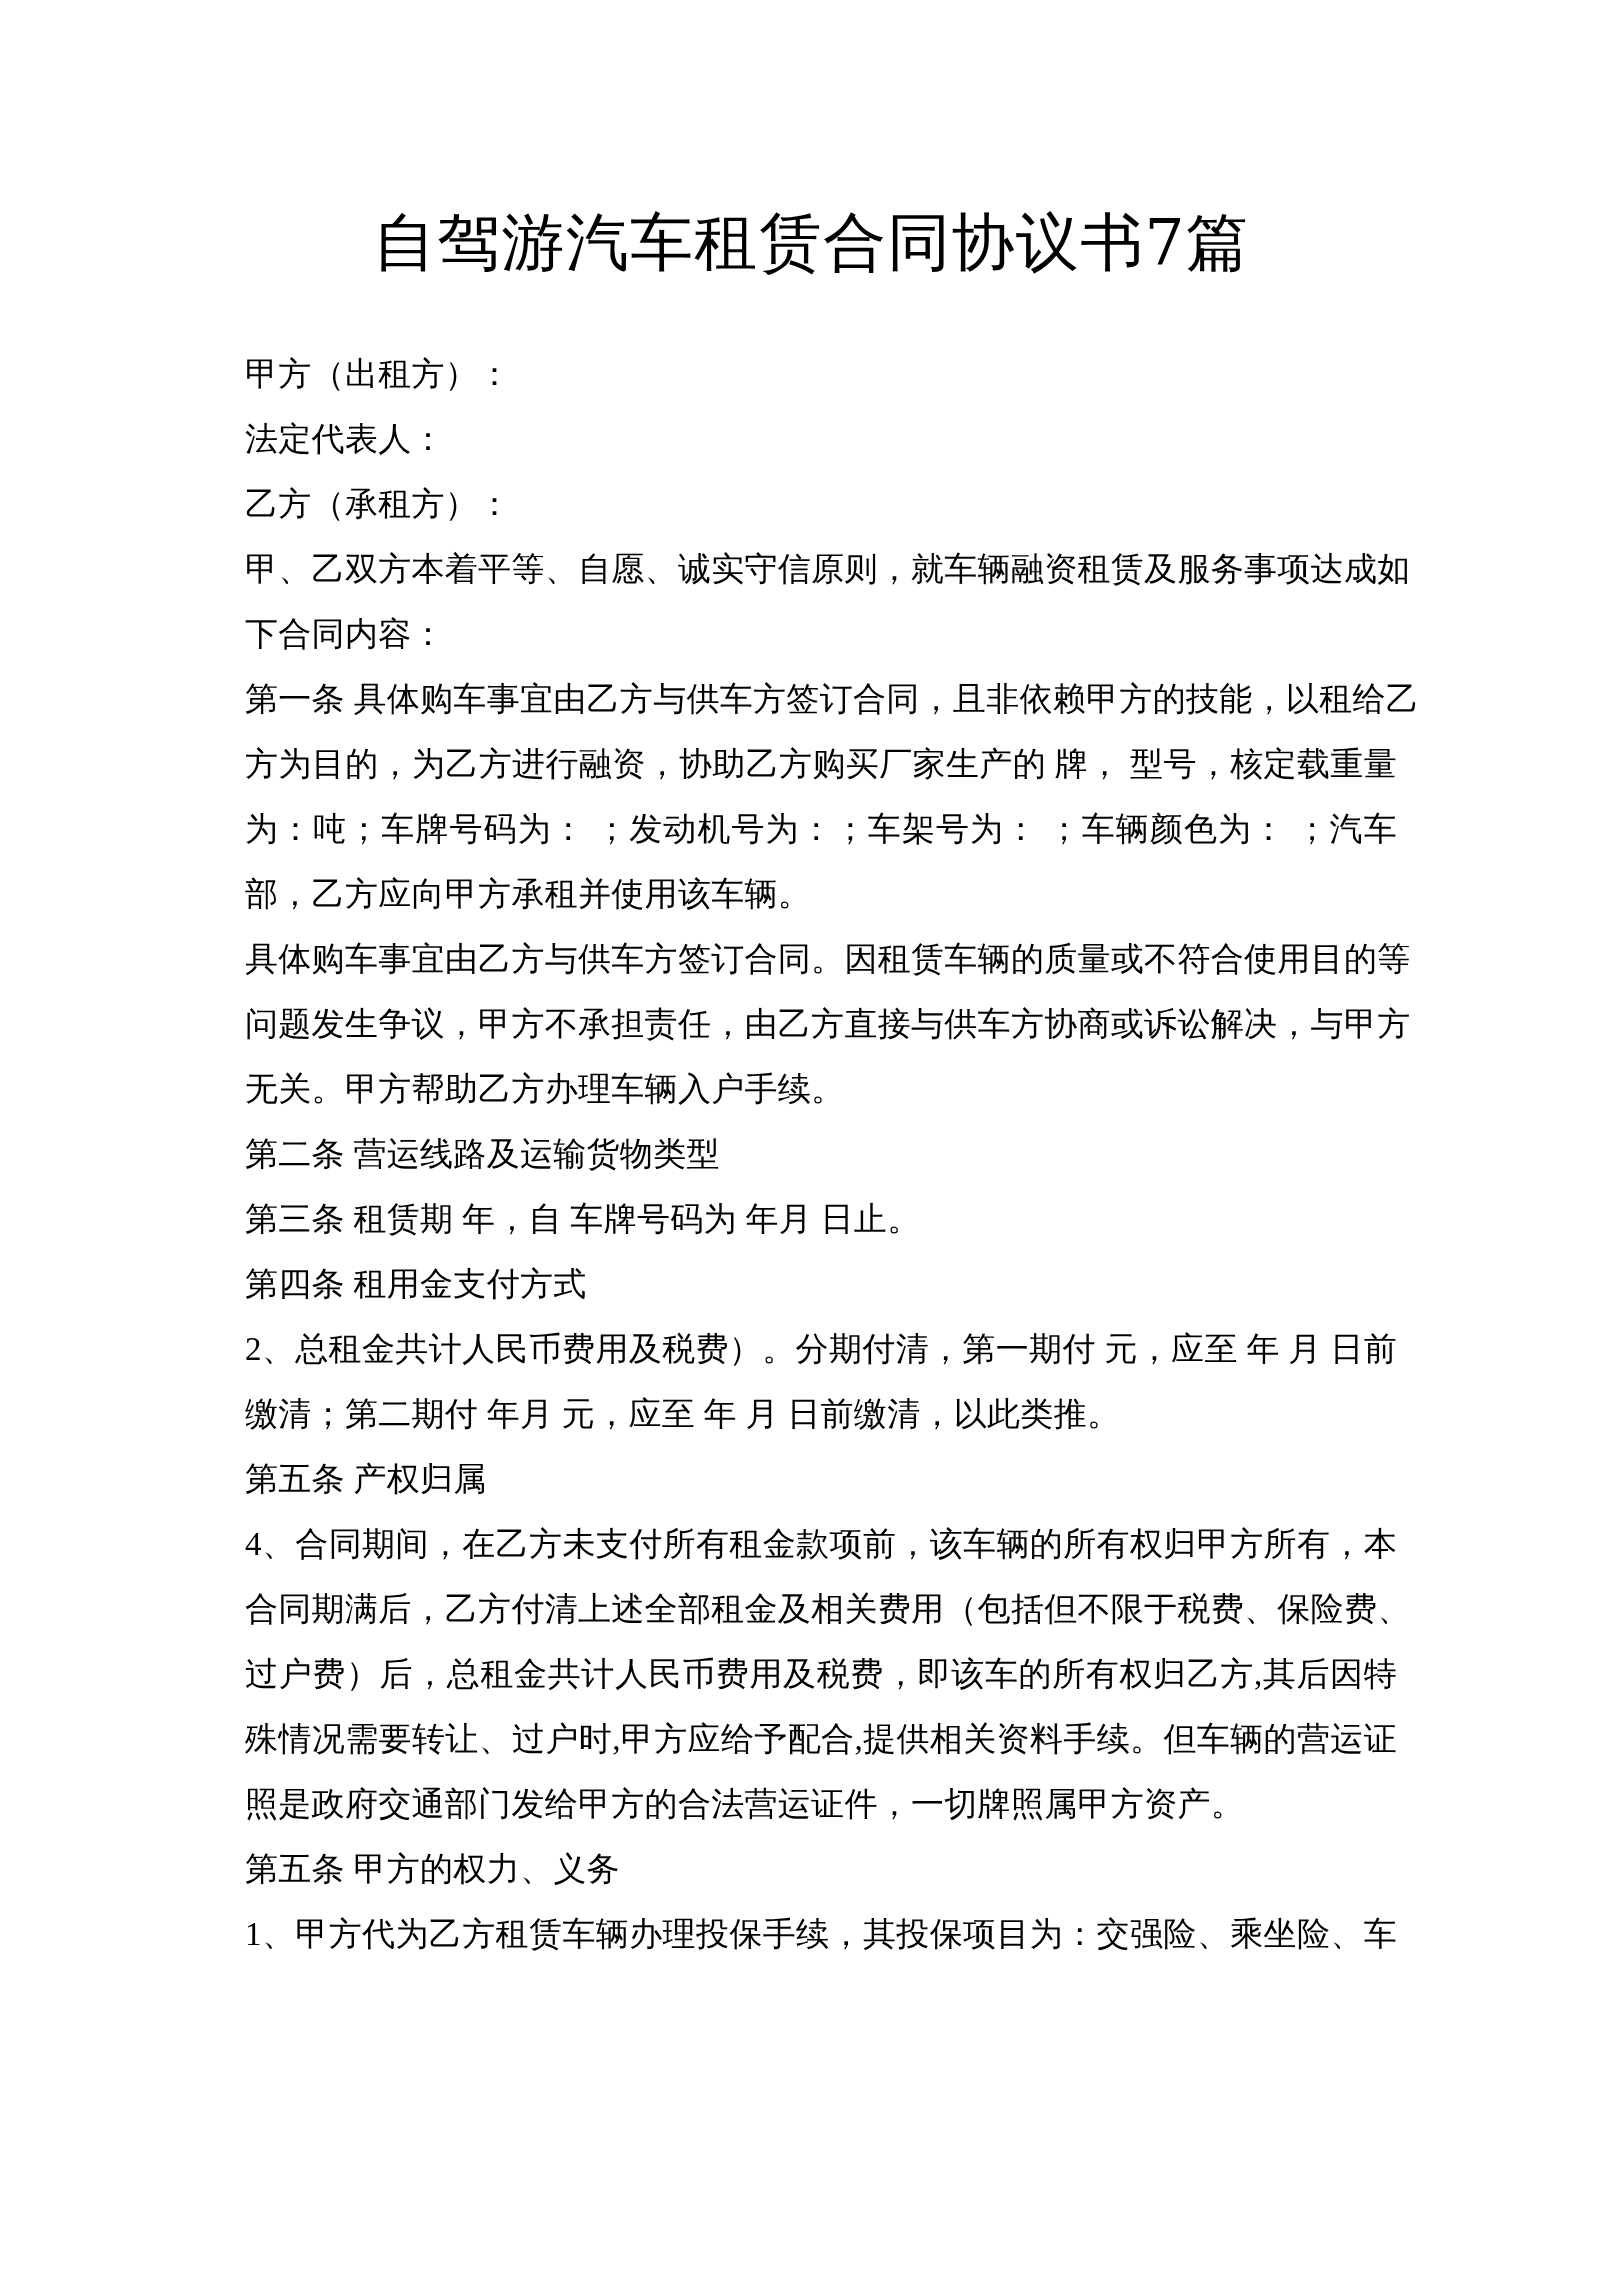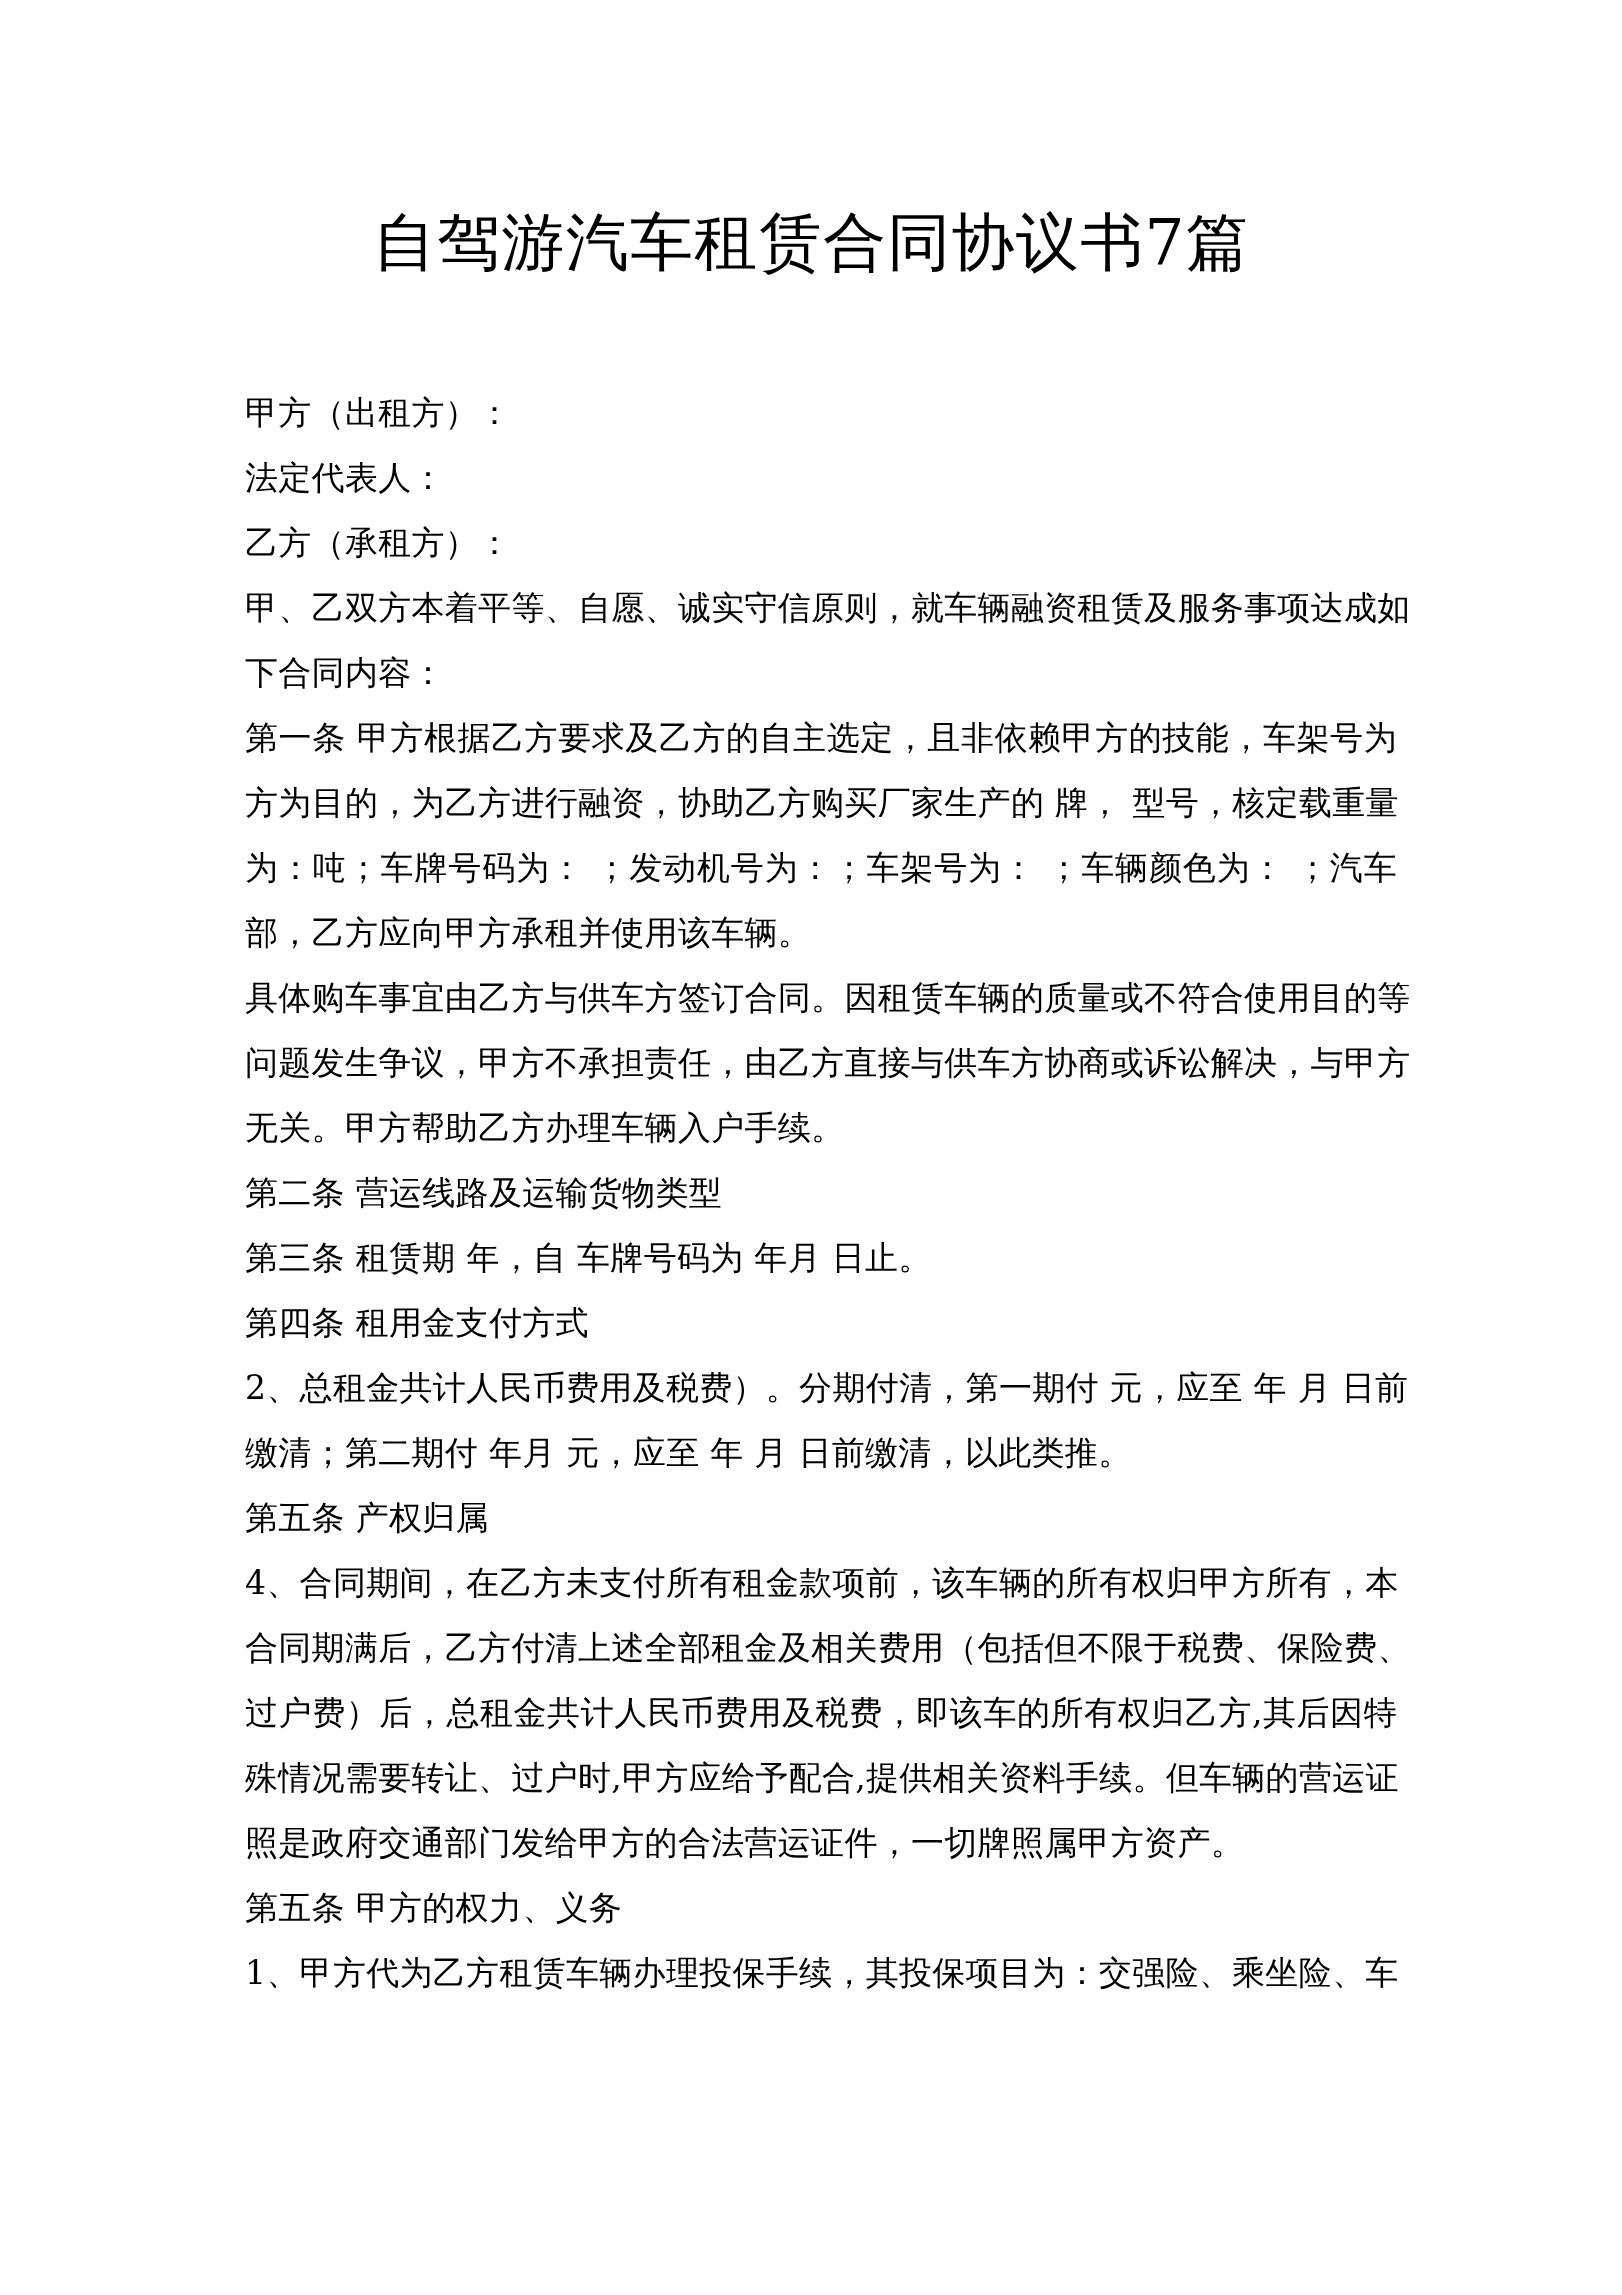--- a/index.html
+++ b/index.html
@@ -31,22 +31,23 @@
     text-align: center;
     font-size: 63px;
     line-height: 85px;
     letter-spacing: 1.3px;
     font-weight: normal;
     margin: 0;
   }
   .body-text {
     position: absolute;
     left: 245px;
-    top: 380px;
+    top: 342px;
     width: 1152px;
+    font-family: Liberation Serif, serif;
   }
   .line {
     font-size: 33px;
     height: 65px;
     line-height: 65px;
     white-space: nowrap;
     letter-spacing: 0.3px;
   }
   .line.justify {
     text-align: justify;
@@ -58,21 +59,21 @@
 
 <div class="page">
   <h1 class="title">自驾游汽车租赁合同协议书7篇</h1>
 
   <div class="body-text">
     <div class="line">甲方（出租方）：</div>
     <div class="line">法定代表人：</div>
     <div class="line">乙方（承租方）：</div>
     <div class="line justify">甲、乙双方本着平等、自愿、诚实守信原则，就车辆融资租赁及服务事项达成如</div>
     <div class="line">下合同内容：</div>
-    <div class="line justify">第一条 甲方根据乙方要求及乙方的自主选定，且非依赖甲方的技能，车架号为</div>
+    <div class="line justify">第一条 具体购车事宜由乙方与供车方签订合同，且非依赖甲方的技能，以租给乙</div>
     <div class="line justify">方为目的，为乙方进行融资，协助乙方购买厂家生产的 牌，  型号，核定载重量</div>
     <div class="line justify">为：吨；车牌号码为：  ；发动机号为：；车架号为：  ；车辆颜色为：  ；汽车</div>
     <div class="line">部，乙方应向甲方承租并使用该车辆。</div>
     <div class="line justify">具体购车事宜由乙方与供车方签订合同。因租赁车辆的质量或不符合使用目的等</div>
     <div class="line justify">问题发生争议，甲方不承担责任，由乙方直接与供车方协商或诉讼解决，与甲方</div>
     <div class="line">无关。甲方帮助乙方办理车辆入户手续。</div>
     <div class="line">第二条 营运线路及运输货物类型</div>
     <div class="line">第三条 租赁期 年，自 车牌号码为 年月 日止。</div>
     <div class="line">第四条 租用金支付方式</div>
     <div class="line justify">2、总租金共计人民币费用及税费）。分期付清，第一期付 元，应至 年 月 日前</div>

